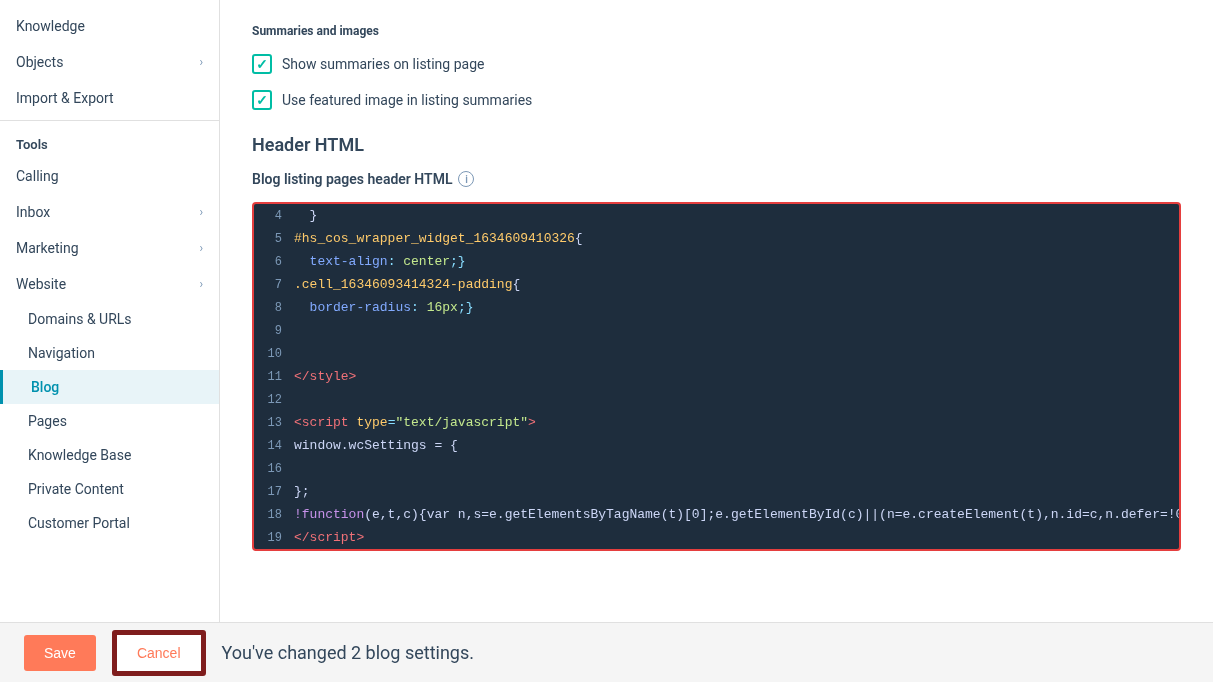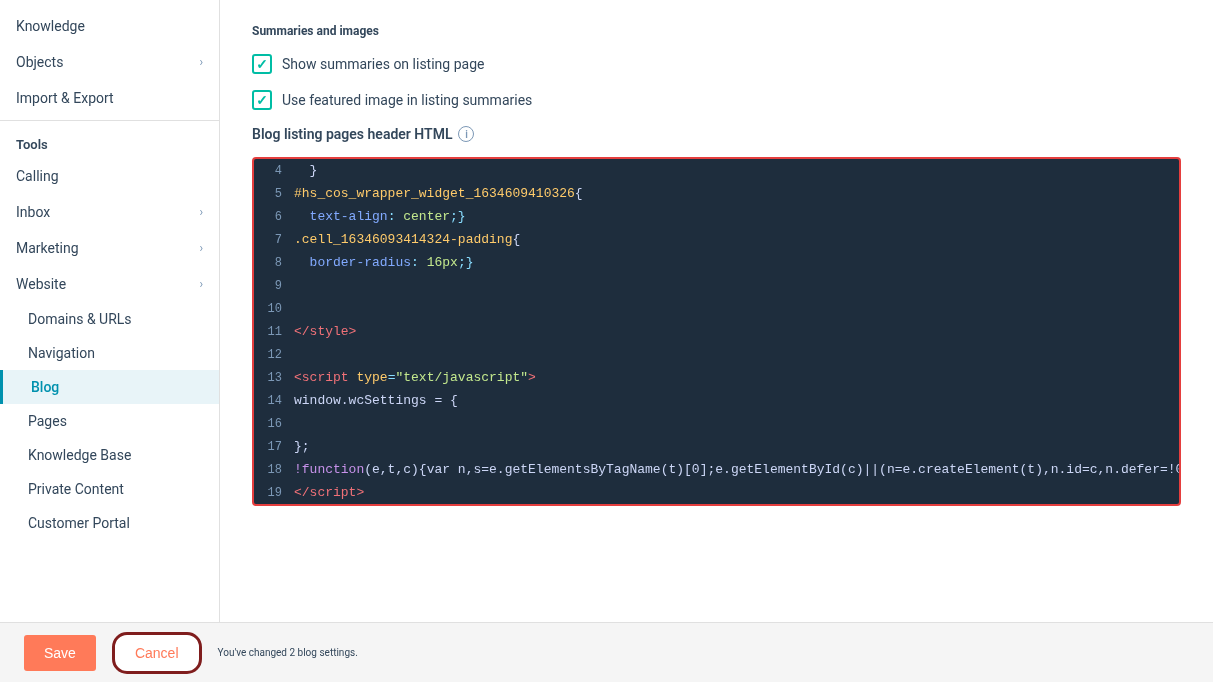--- a/index.html
+++ b/index.html
@@ -47,22 +47,22 @@
     .c-punct { color: #89ddff; }
     .c-tag { color: #f07178; }
     .c-attr { color: #ffcb6b; }
     .c-string { color: #c3e88d; }
     .c-keyword { color: #c792ea; }
     .c-plain { color: #ccd6f6; }
     
     
     .footer { background: #f5f5f5; border-top: 1px solid #e0e0e0; padding: 12px 24px; display: flex; align-items: center; gap: 16px; height: 60px; flex-shrink: 0; }
     .btn-save { background: #ff7a59; color: #fff; border: none; border-radius: 3px; padding: 10px 20px; font-size: 14px; font-weight: 500; cursor: pointer; }
-    .btn-cancel { background: #fff; color: #ff7a59; border: 3px solid #7f1d1d; border-radius: 15px; padding: 10px 20px; font-size: 14px; font-weight: 500; cursor: pointer; }
-    .footer-message { color: #33475b; font-size: 10px; }
+    .btn-cancel { background: #fff; color: #ff7a59; border: 5px solid #7f1d1d; border-radius: 3px; padding: 10px 20px; font-size: 14px; font-weight: 500; cursor: pointer; }
+    .footer-message { color: #33475b; font-size: 18px; }
     
     
     .divider { border: none; border-top: 1px solid #e0e0e0; margin: 4px 0; }
   </style>
 </head>
 <body>
 
 <div class="main-layout">
 
   <div class="sidebar">
@@ -112,20 +112,21 @@
     <div class="checkbox-row">
       <div class="custom-checkbox checked"></div>
       <span class="checkbox-label">Show summaries on listing page</span>
     </div>
 
     <div class="checkbox-row">
       <div class="custom-checkbox checked"></div>
       <span class="checkbox-label">Use featured image in listing summaries</span>
     </div>
 
+    <div class="header-html-title">Header HTML</div>
 
     <div class="field-label">
       <span>Blog listing pages header HTML</span>
       <span class="info-icon">i</span>
     </div>
 
     <div class="code-editor" id="code-editor-container">
     <div class="code-line">
           <span class="line-number">4</span>
           <span class="line-content"><span class="c-brace">  }</span></span>

